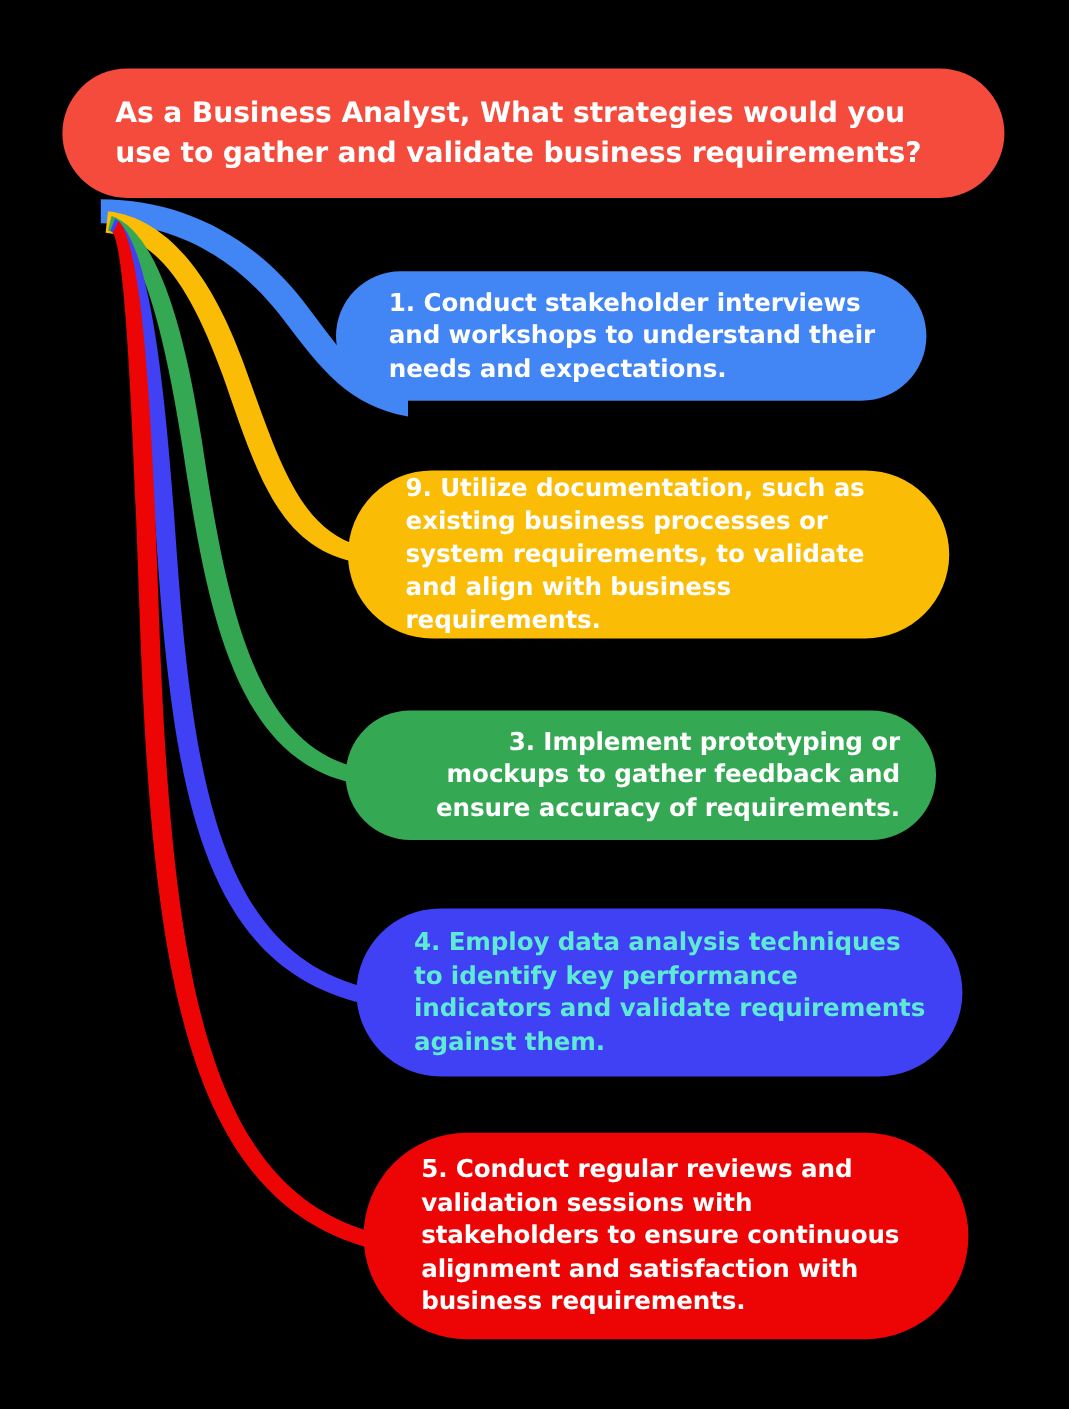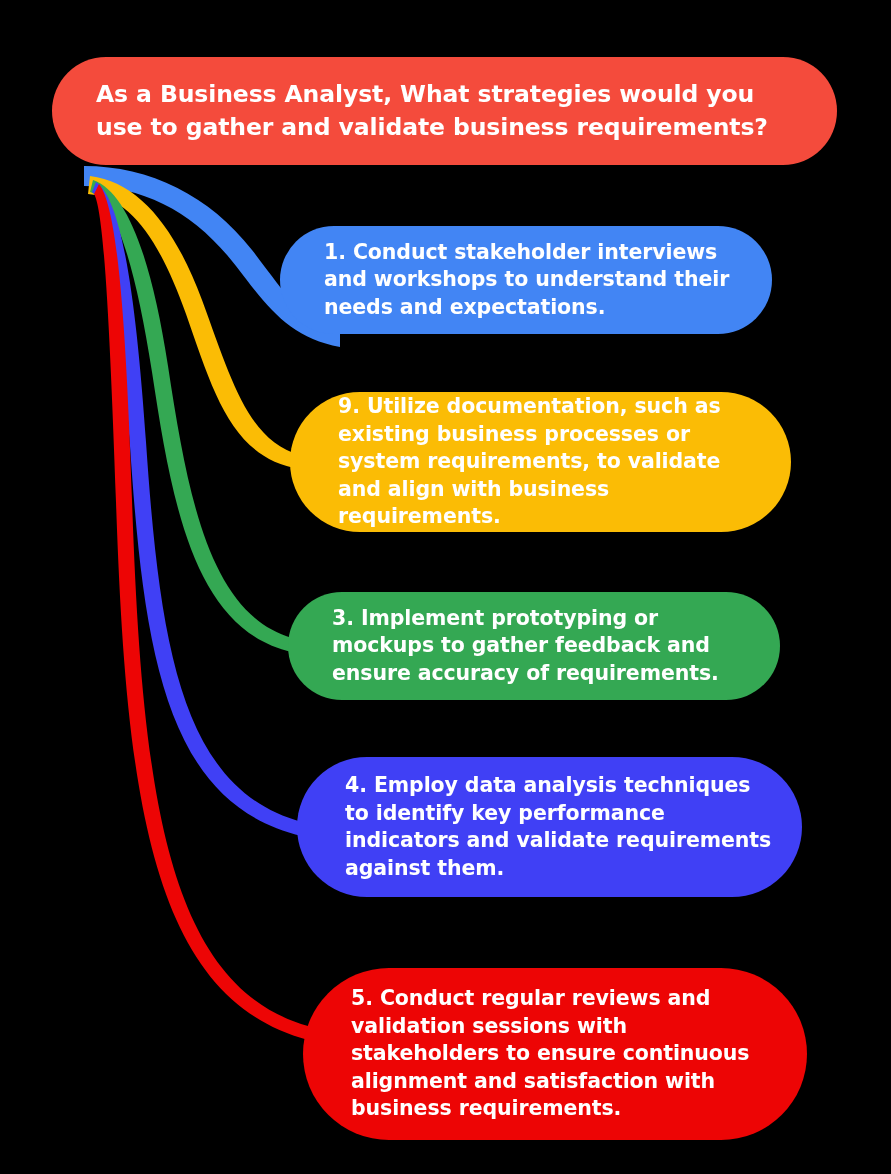--- a/index.html
+++ b/index.html
@@ -69,20 +69,21 @@
     padding: 0 30px 0 48px;
   }
   #node-3 {
     left: 288px;
     top: 592px;
     width: 492px;
     height: 108px;
     border-radius: 54px;
     background: #34A853;
     padding: 0 30px 0 44px;
+    text-align: right;
   }
   #node-4 {
     left: 297px;
     top: 757px;
     width: 505px;
     height: 140px;
     border-radius: 70px;
     background: #4040F5;
     padding: 0 30px 0 48px;
   }
@@ -124,21 +125,21 @@
   </div>
 
   <div class="node branch" id="node-2" style="background: rgb(251, 188, 5); color: rgb(255, 255, 255);">
     <span class="txt">9. Utilize documentation, such as existing business processes or system requirements, to validate and align with business requirements.</span>
   </div>
 
   <div class="node branch" id="node-3" style="background: rgb(52, 168, 83); color: rgb(255, 255, 255);">
     <span class="txt">3. Implement prototyping or mockups to gather feedback and ensure accuracy of requirements.</span>
   </div>
 
-  <div class="node branch" id="node-4" style="background: rgb(64, 64, 245); color: #ffffff;">
+  <div class="node branch" id="node-4" style="background: rgb(64, 64, 245); color: #5eead4;">
     <span class="txt">4. Employ data analysis techniques to identify key performance indicators and validate requirements against them.</span>
   </div>
 
-  <div class="node branch" id="node-5" style="background: rgb(237, 5, 5); color: rgb(255, 255, 255); margin-top: 24px;">
+  <div class="node branch" id="node-5" style="background: rgb(237, 5, 5); color: rgb(255, 255, 255);">
     <span class="txt">5. Conduct regular reviews and validation sessions with stakeholders to ensure continuous alignment and satisfaction with business requirements.</span>
   </div>
 
 </div>
 
 </body></html>

